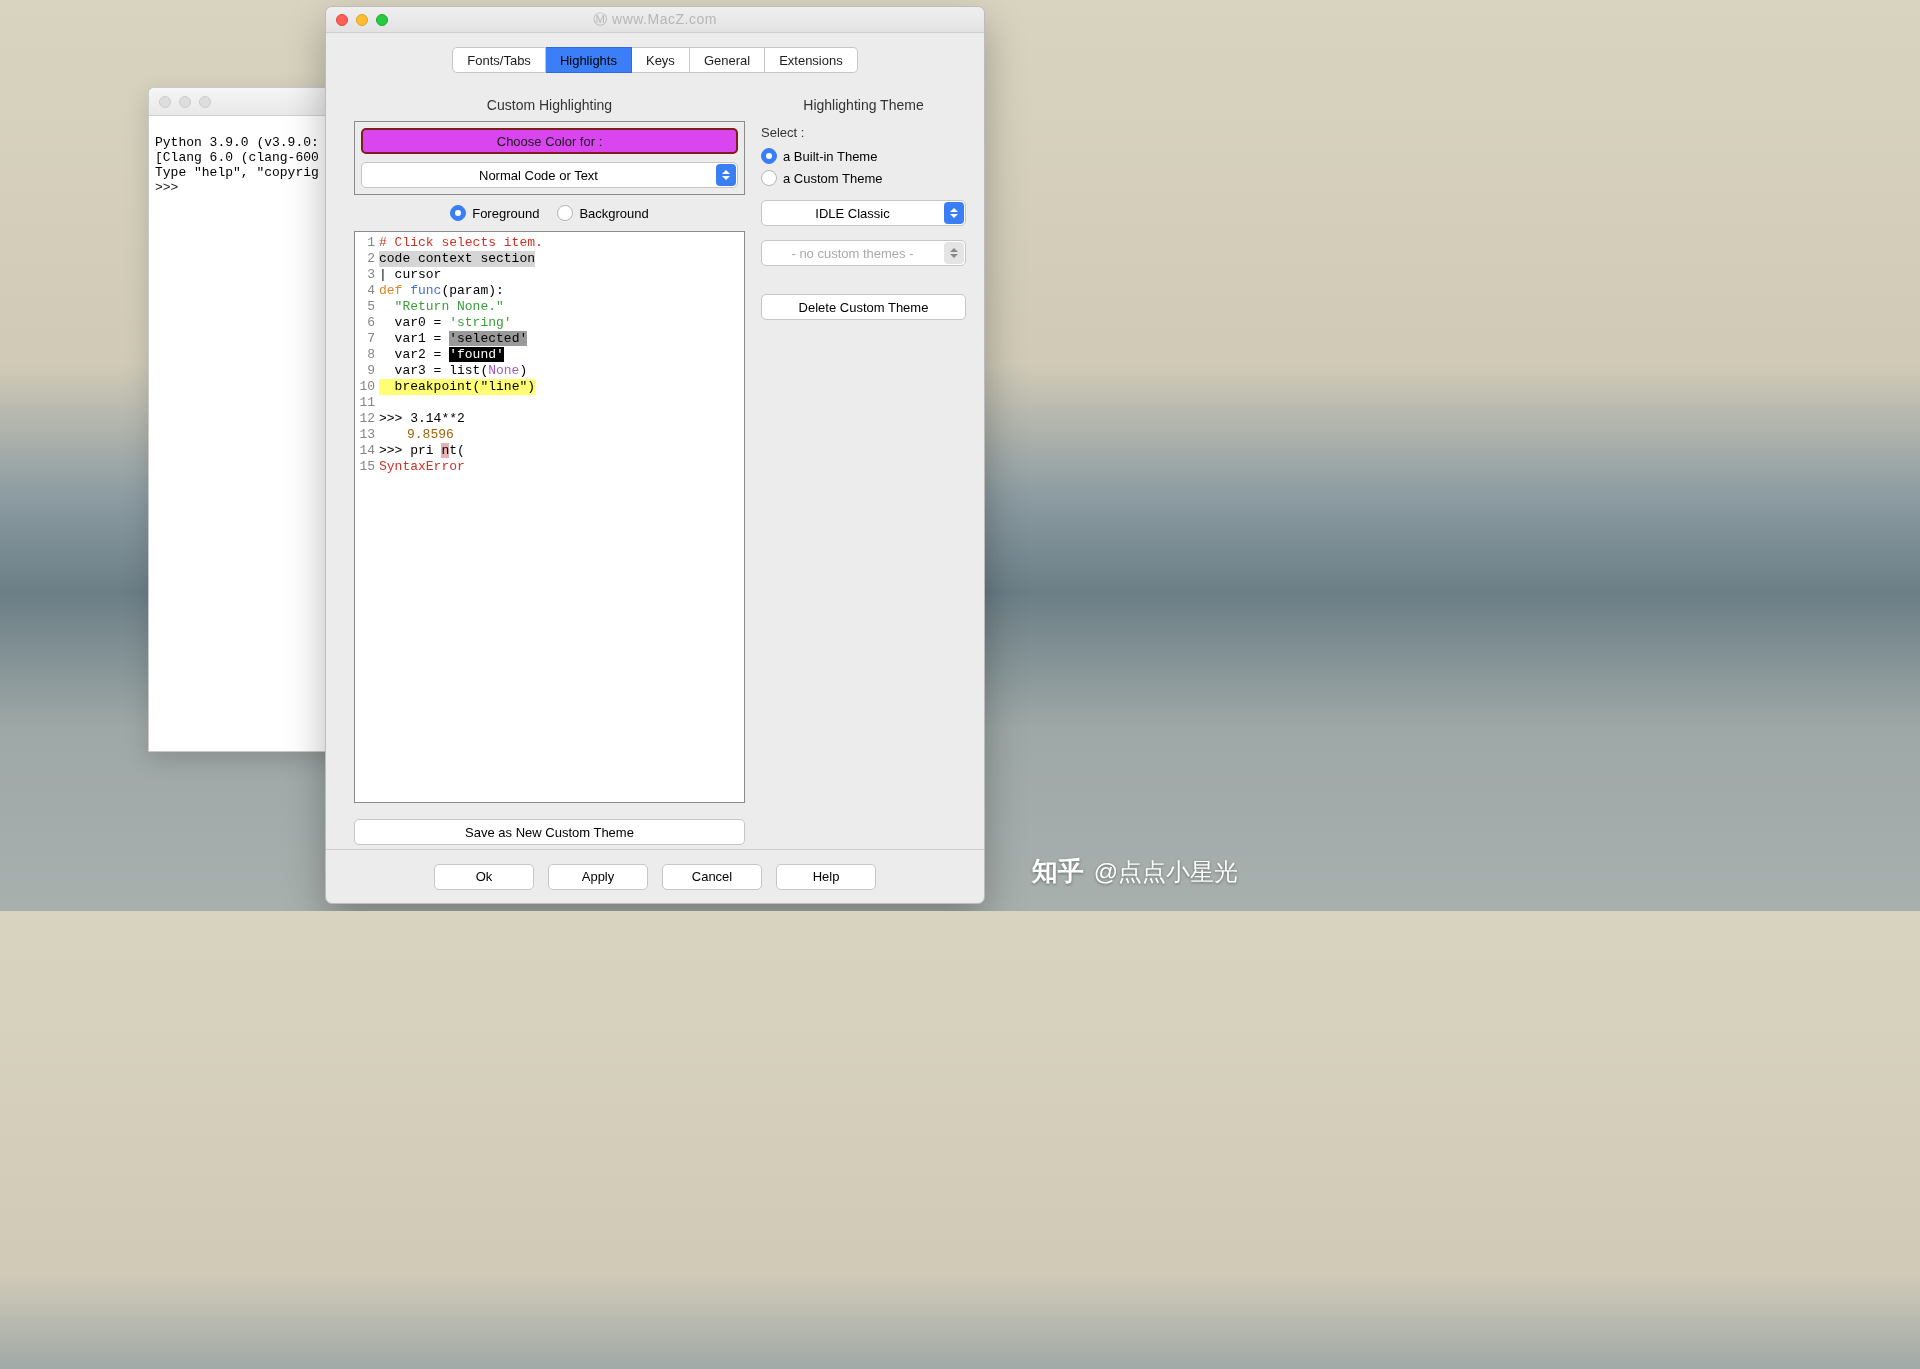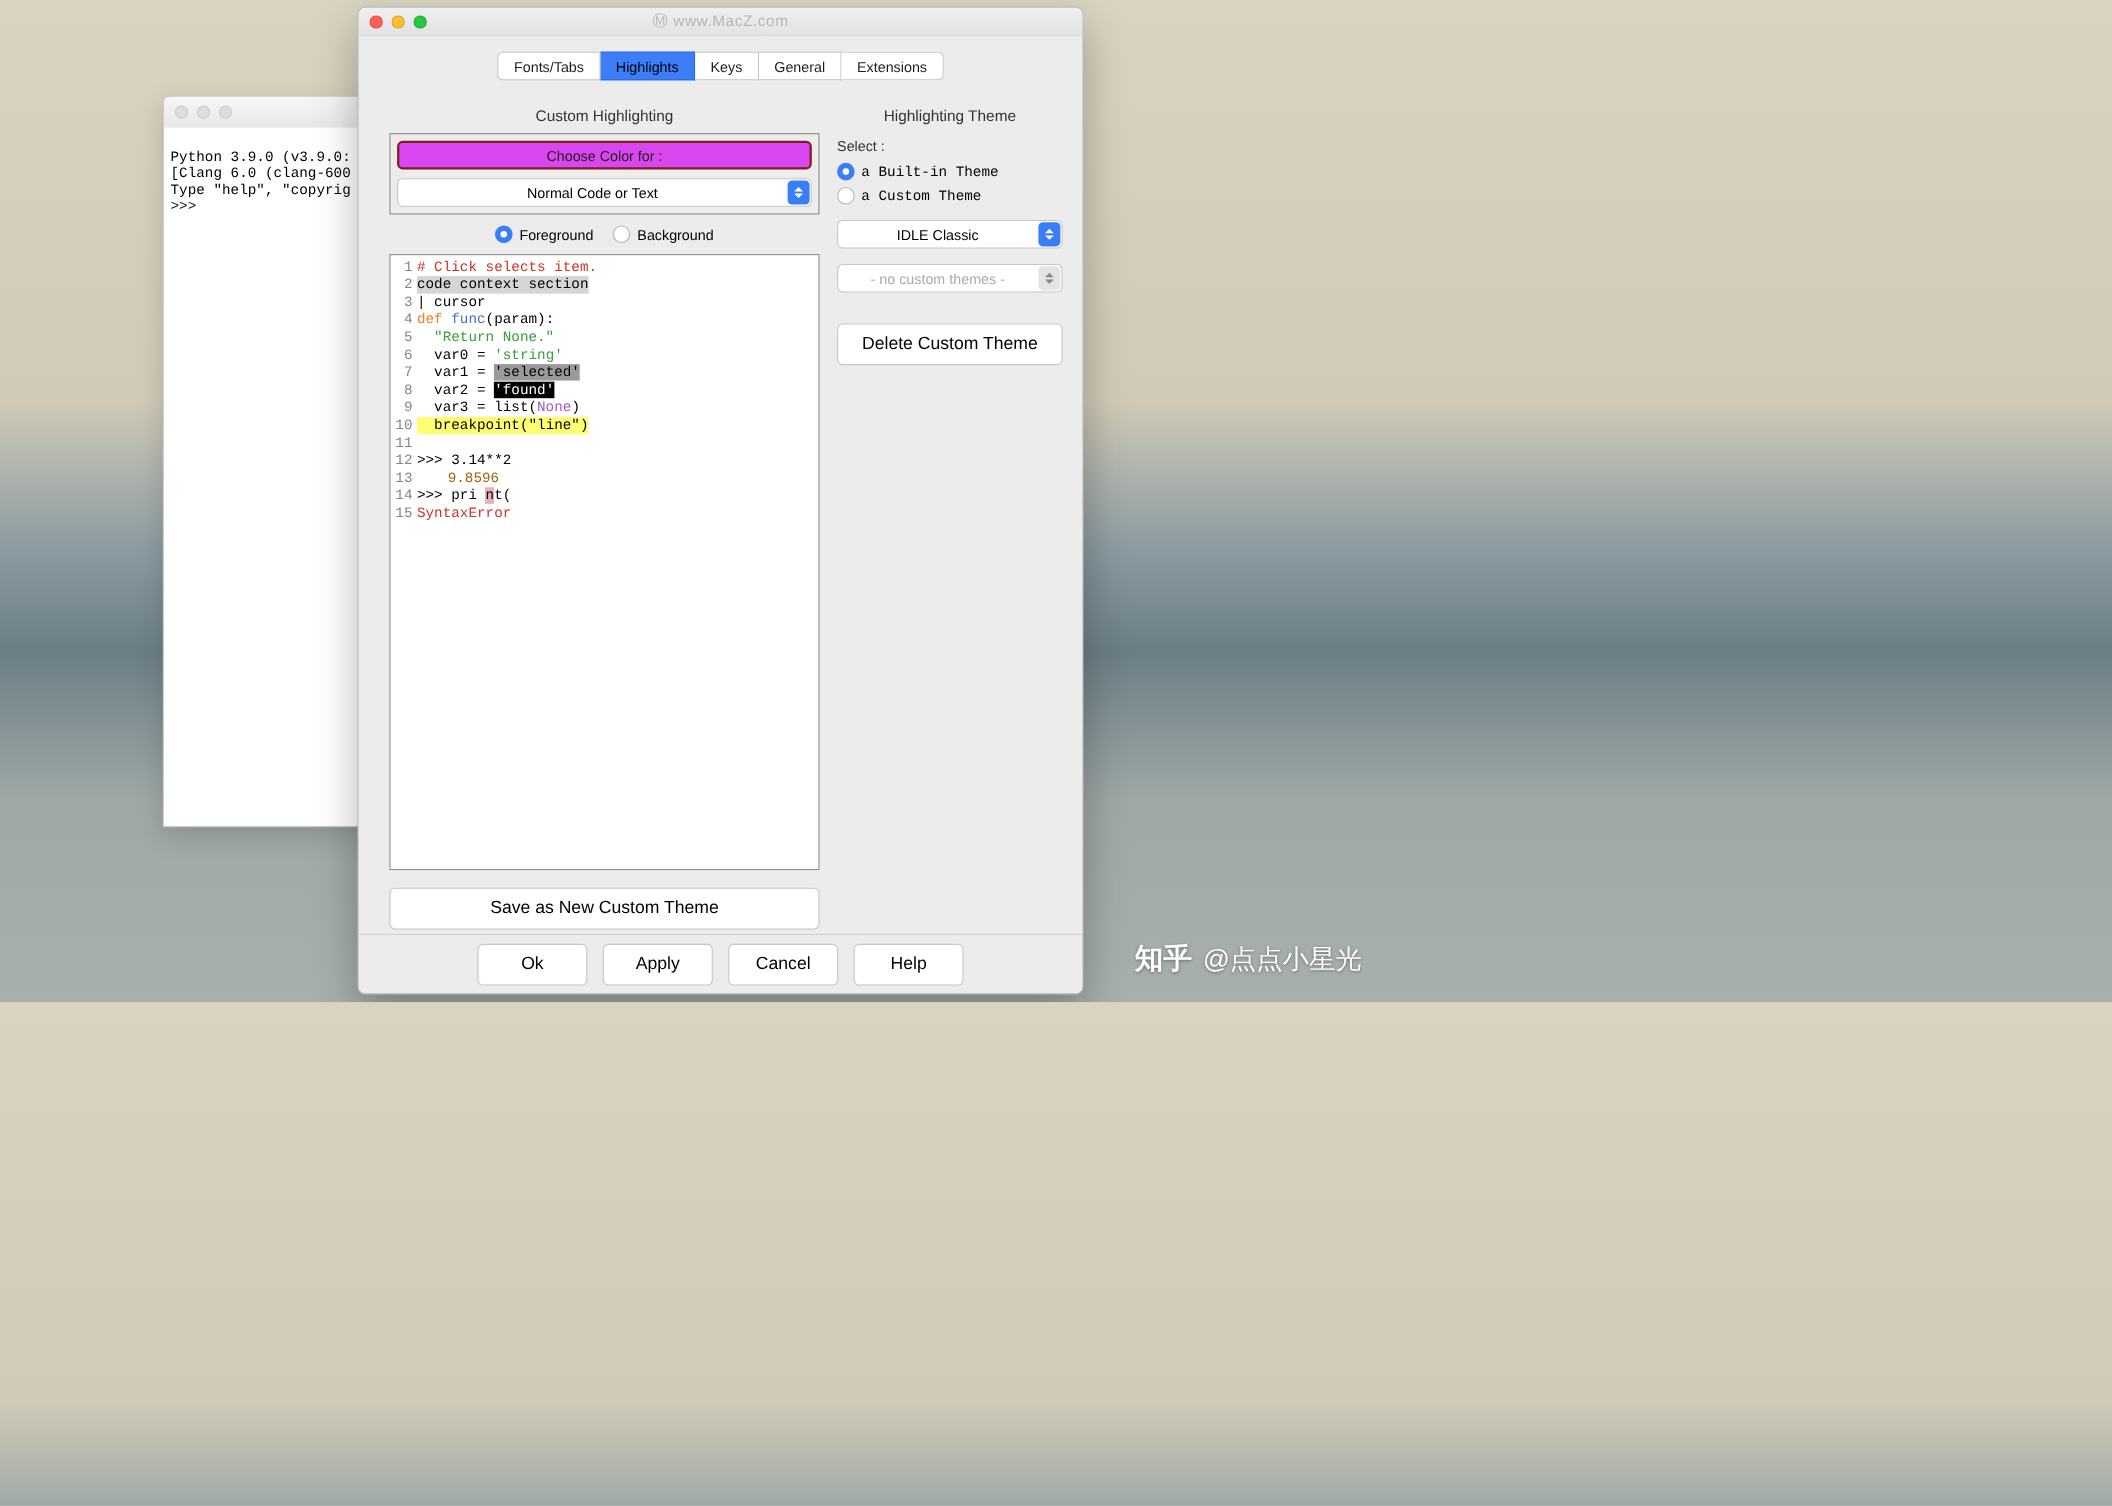--- a/index.html
+++ b/index.html
@@ -116,27 +116,27 @@
 .comment{color:#cc3327;} .context{background:#d5d5d5;}
 .keyword{color:#e2852a;} .funcname{color:#4a6fd2;}
 .string{color:#3b9e3b;} .selected{background:#9a9a9a;}
 .found{background:#000;color:#fff;} .builtin{color:#a25bbd;}
 .breakpoint{background:#ffff74;} .stdout{color:#a16207;margin-left:28px;}
 .cursor-bg{background:#e8b0b0;}
 .err{color:#cc3327;}
 
 .save-btn-row { margin-top:16px; }
 .plain-btn{
-  width:100%; height:38px; background:#fff; border:1px solid #c6c6c6;
-  border-radius:5px; font-size:16px; cursor:pointer;
+  width:100%; height:26px; background:#fff; border:1px solid #c6c6c6;
+  border-radius:5px; font-size:13px; cursor:pointer;
 }
 
 .right-col .section-title{margin-bottom:12px;}
 .sel-label{ font-size:13px; color:#333; margin-bottom:8px; }
-.right-col .radio-item{ margin-bottom:6px; font-size:13px;font-family:Liberation Mono, monospace; }
+.right-col .radio-item{ margin-bottom:6px; font-size:13px; }
 .right-col .select-wrap{ margin-top:14px; margin-bottom:10px; }
 .disabled{ color:#aaa; }
 .delete-btn{ margin-top:18px; }
 
 .footer{
   border-top:1px solid #cfcfcf; height:54px;
   display:flex; align-items:center; justify-content:center; gap:14px;
 }
 .footer .plain-btn{ width:100px; }
 

